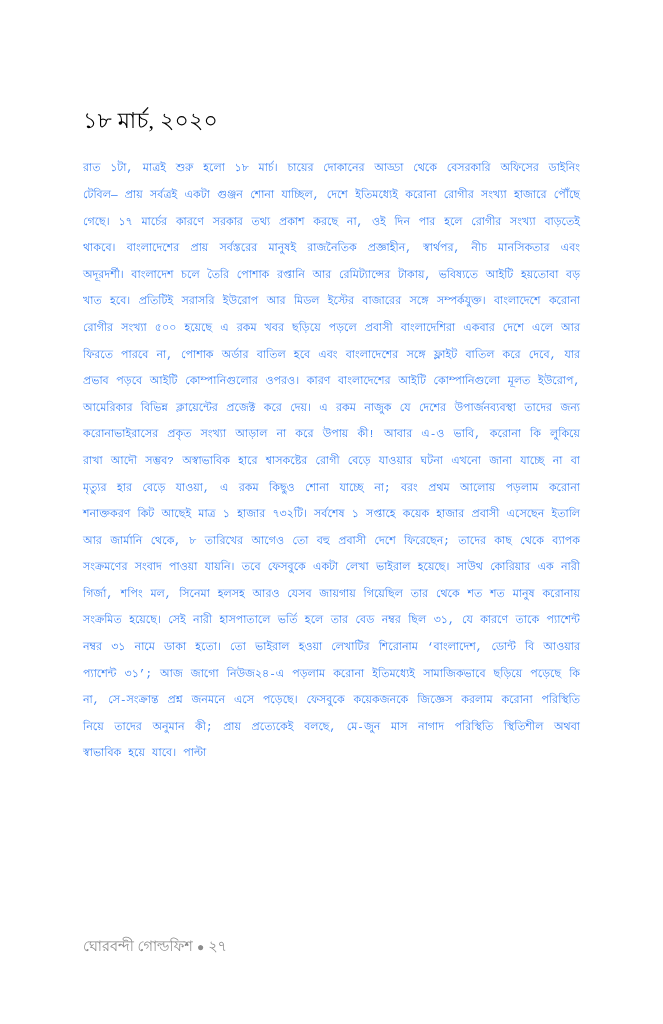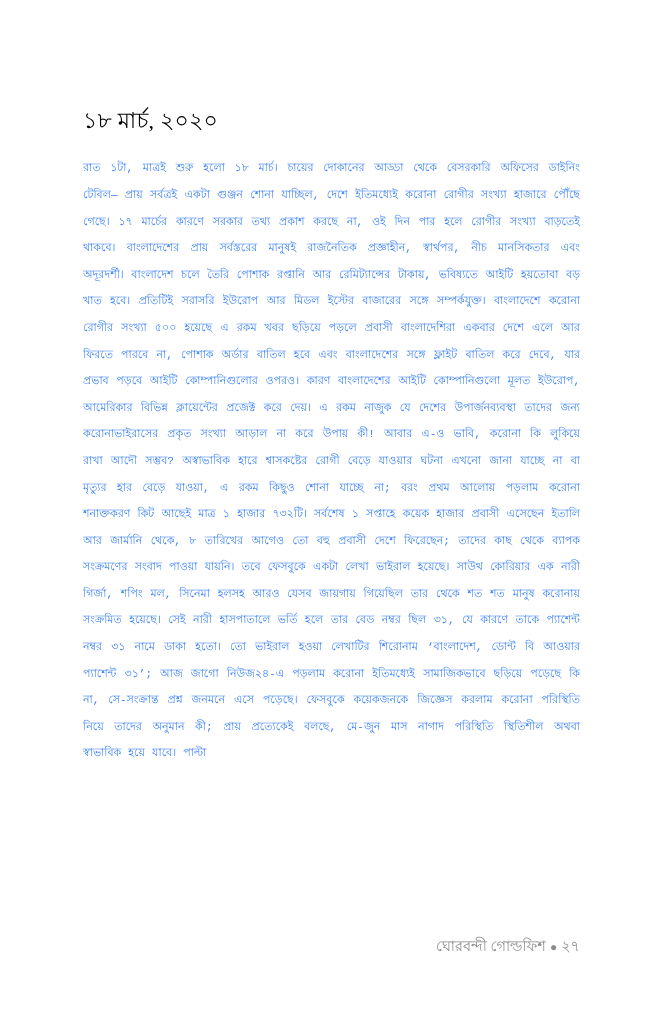--- a/index.html
+++ b/index.html
@@ -48,21 +48,20 @@
     padding-top: 21px;
     word-spacing: 0.5px;
     hyphens: none;
   }
 
   .footer {
     position: absolute;
     left: 83px;
     top: 938px;
     width: 497px;
-    text-align: right;
     font-family: "Liberation Serif", "DejaVu Serif", serif;
     font-size: 14.5px;
     line-height: 1.2;
     color: #8c8c8c;
     white-space: nowrap;
   }
 
   .footer-bullet {
     display: inline-block;
     padding: 0 4px;

